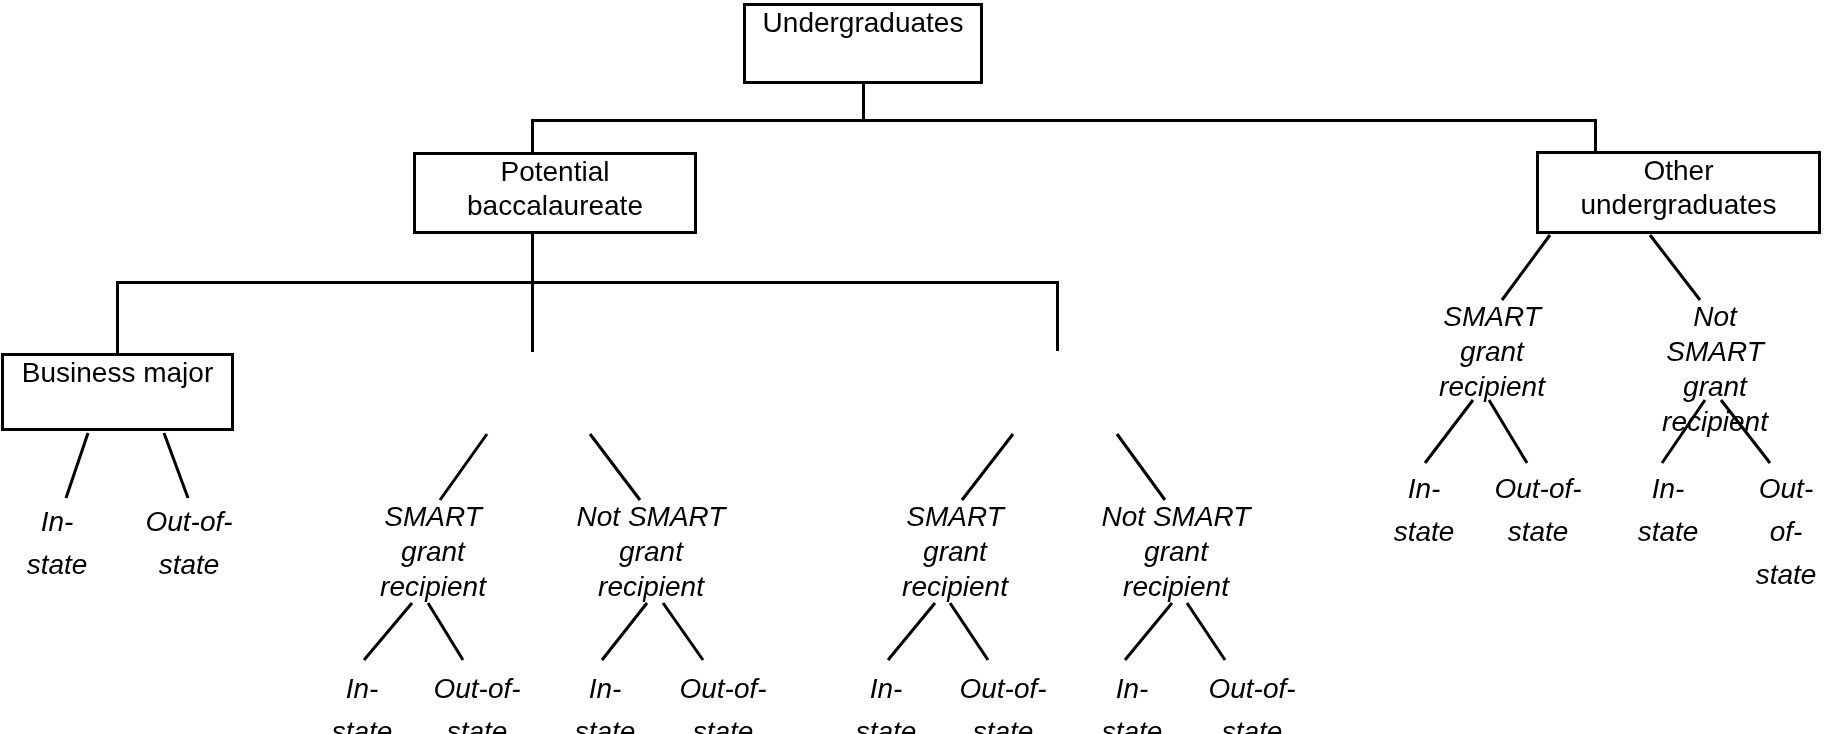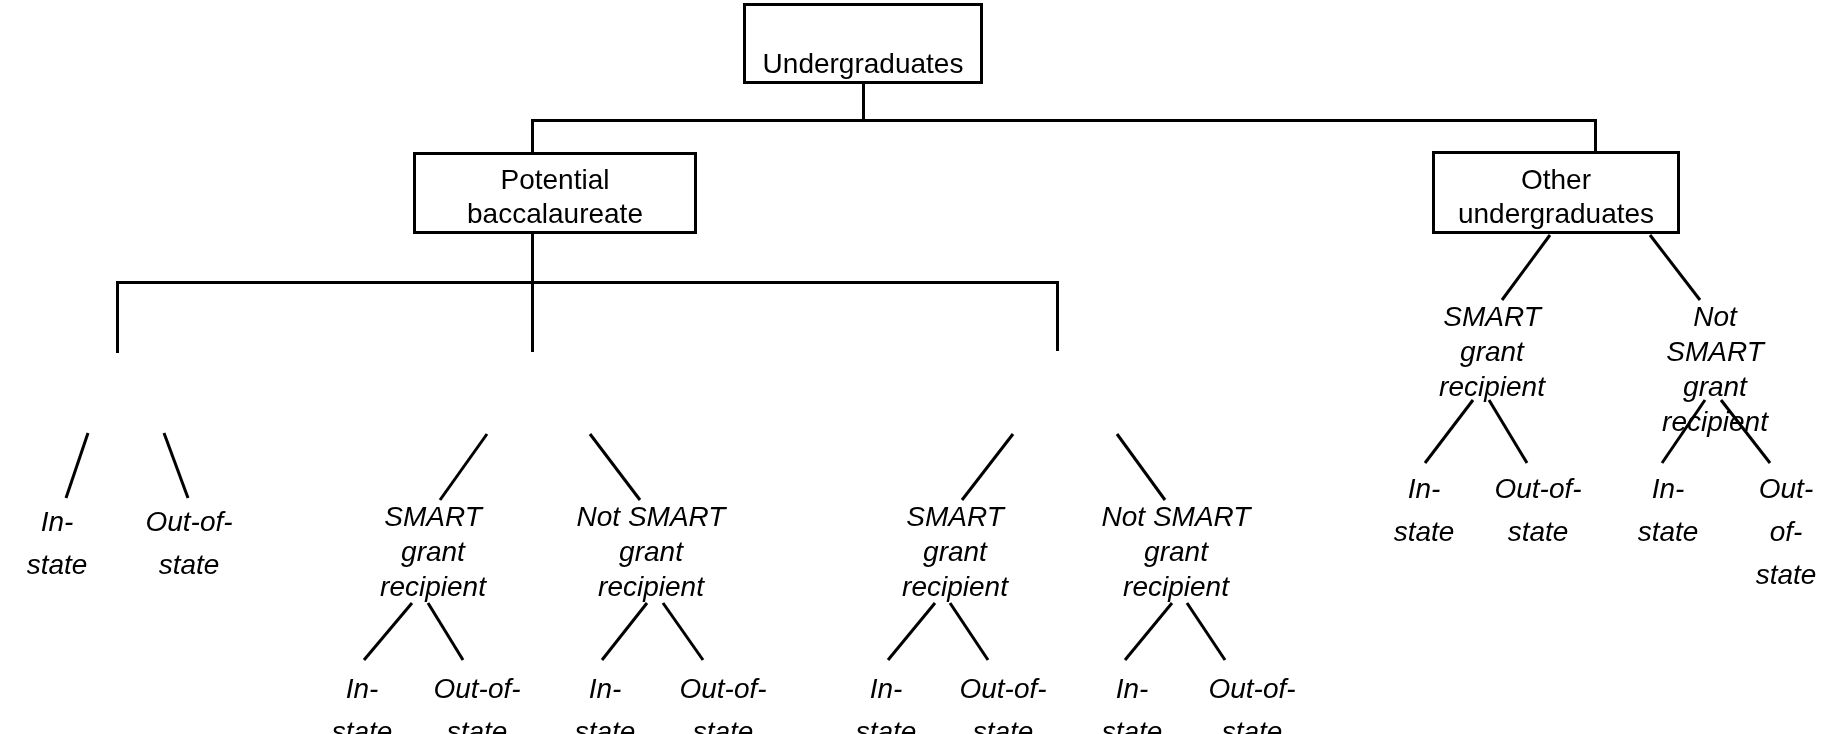--- a/index.html
+++ b/index.html
@@ -4,21 +4,21 @@
 <style>
   html,body{margin:0;padding:0;background:#fff;}
   .canvas{
     position:relative;width:1831px;height:734px;overflow:hidden;
     background:#fff;color:#000;
     font-family:"Liberation Sans",sans-serif;
   }
   .box{
     position:absolute;box-sizing:border-box;
     border:3px solid var(--line,#000);background:#fff;
-    display:flex;align-items:flex-end;justify-content:center;
+    display:flex;align-items:flex-start;justify-content:center;
     text-align:center;white-space:pre-line;
     font-size:28px;line-height:34px;
   }
   .label{
     position:absolute;transform:translateX(-50%);
     text-align:center;white-space:pre-line;font-size:28px;font-style:italic;
   }
   .lh3{line-height:35px;}
   .lh2{line-height:43px;}
   .vline{position:absolute;width:3px;background:var(--line,#000);}
@@ -63,23 +63,26 @@
     <line x1="1721" y1="400" x2="1770" y2="463"></line>
   </svg>
 
   <div class="box" style="left:743px;top:3px;width:240px;height:81px">
     <span>Undergraduates</span>
   </div>
   <div class="box" style="left:413px;top:152px;width:284px;height:82px">
     <span>Potential
 baccalaureate</span>
   </div>
-  <div class="box" style="left:1432px;top:151px;width:248px;height:83px">
+  <div class="box" style="left:1536px;top:151px;width:285px;height:83px">
     <span>Other
 undergraduates</span>
+  </div>
+  <div class="box" style="left:1px;top:353px;width:233px;height:78px">
+    <span>Business major</span>
   </div>
 
   <div class="label lh3" style="left:433px;top:499px">SMART
 grant
 recipient</div>
   <div class="label lh3" style="left:651px;top:499px">Not SMART
 grant
 recipient</div>
   <div class="label lh3" style="left:955px;top:499px">SMART
 grant

